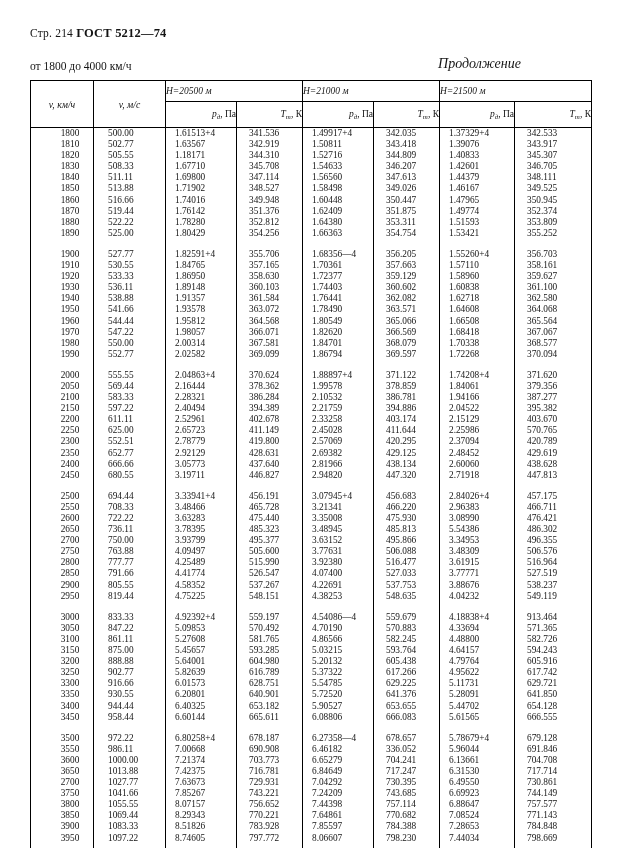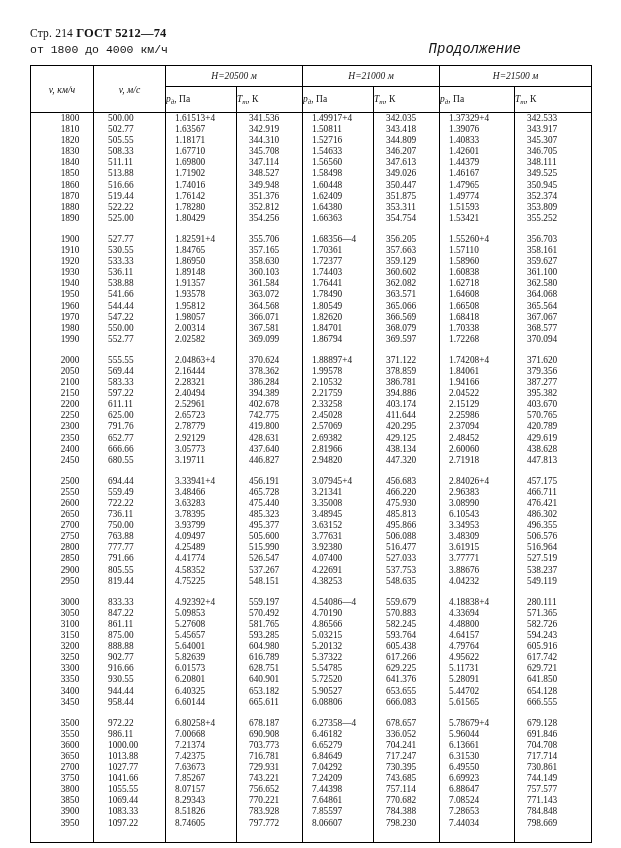--- a/index.html
+++ b/index.html
@@ -28,25 +28,25 @@
     white-space: nowrap;
   }
   .hdr .stra {
     font-family: "Liberation Serif", serif;
   }
   .hdr .gost {
     font-weight: bold;
     font-size: 12.5px;
   }
   .subline {
+    margin-top: 15px;
     display: flex;
     justify-content: space-between;
-    align-items: center;
+    align-items: flex-end;
     font-size: 11.5px;
-    font-family: Liberation Mono, monospace;
   }
   .subline .range {
     font-size: 11.5px;
   }
   .subline .cont {
     font-style: italic;
     font-size: 14px;
     padding-right: 4px;
   }
   table.main {
@@ -56,37 +56,37 @@
     table-layout: fixed;
     font-size: 9.3px;
   }
   table.main th, table.main td {
     border: 1px solid #000;
     padding: 0;
   }
   
   .h-top {
     height: 20px;
-    text-align: center;
+    text-align: left;
     vertical-align: middle;
     font-size: 9.5px;
     font-style: italic;
     font-weight: normal;
   }
   .h-var {
     height: 46px;
     text-align: center;
     vertical-align: middle;
     font-size: 9.7px;
     font-style: italic;
     font-weight: normal;
   }
   .h-sub {
     height: 24px;
-    text-align: left;
+    text-align: right;
     vertical-align: middle;
     font-size: 9.5px;
     font-style: italic;
     font-weight: normal;
   }
   .h-sub .reg {
     font-style: normal;
   }
   sub {
     font-size: 7px;
@@ -308,29 +308,29 @@
                 <div class="rowline cellpad-l2">552.77</div>
               </div>
               <div class="gap"></div>
               <div class="grp">
                 <div class="rowline cellpad-l2">555.55</div>
                 <div class="rowline cellpad-l2">569.44</div>
                 <div class="rowline cellpad-l2">583.33</div>
                 <div class="rowline cellpad-l2">597.22</div>
                 <div class="rowline cellpad-l2">611.11</div>
                 <div class="rowline cellpad-l2">625.00</div>
-                <div class="rowline cellpad-l2">791.76</div>
+                <div class="rowline cellpad-l2">552.51</div>
                 <div class="rowline cellpad-l2">652.77</div>
                 <div class="rowline cellpad-l2">666.66</div>
                 <div class="rowline cellpad-l2">680.55</div>
               </div>
               <div class="gap"></div>
               <div class="grp">
                 <div class="rowline cellpad-l2">694.44</div>
-                <div class="rowline cellpad-l2">559.49</div>
+                <div class="rowline cellpad-l2">708.33</div>
                 <div class="rowline cellpad-l2">722.22</div>
                 <div class="rowline cellpad-l2">736.11</div>
                 <div class="rowline cellpad-l2">750.00</div>
                 <div class="rowline cellpad-l2">763.88</div>
                 <div class="rowline cellpad-l2">777.77</div>
                 <div class="rowline cellpad-l2">791.66</div>
                 <div class="rowline cellpad-l2">805.55</div>
                 <div class="rowline cellpad-l2">819.44</div>
               </div>
               <div class="gap"></div>
@@ -471,21 +471,21 @@
                 <div class="rowline cellpad-l">367.581</div>
                 <div class="rowline cellpad-l">369.099</div>
               </div>
               <div class="gap"></div>
               <div class="grp">
                 <div class="rowline cellpad-l">370.624</div>
                 <div class="rowline cellpad-l">378.362</div>
                 <div class="rowline cellpad-l">386.284</div>
                 <div class="rowline cellpad-l">394.389</div>
                 <div class="rowline cellpad-l">402.678</div>
-                <div class="rowline cellpad-l">742.775</div>
+                <div class="rowline cellpad-l">411.149</div>
                 <div class="rowline cellpad-l">419.800</div>
                 <div class="rowline cellpad-l">428.631</div>
                 <div class="rowline cellpad-l">437.640</div>
                 <div class="rowline cellpad-l">446.827</div>
               </div>
               <div class="gap"></div>
               <div class="grp">
                 <div class="rowline cellpad-l">456.191</div>
                 <div class="rowline cellpad-l">465.728</div>
                 <div class="rowline cellpad-l">475.440</div>
@@ -728,21 +728,21 @@
                 <div class="rowline cellpad-l3">2.37094</div>
                 <div class="rowline cellpad-l3">2.48452</div>
                 <div class="rowline cellpad-l3">2.60060</div>
                 <div class="rowline cellpad-l3">2.71918</div>
               </div>
               <div class="gap"></div>
               <div class="grp">
                 <div class="rowline cellpad-l3">2.84026+4</div>
                 <div class="rowline cellpad-l3">2.96383</div>
                 <div class="rowline cellpad-l3">3.08990</div>
-                <div class="rowline cellpad-l3">6.10543</div>
+                <div class="rowline cellpad-l3">5.54386</div>
                 <div class="rowline cellpad-l3">3.34953</div>
                 <div class="rowline cellpad-l3">3.48309</div>
                 <div class="rowline cellpad-l3">3.61915</div>
                 <div class="rowline cellpad-l3">3.77771</div>
                 <div class="rowline cellpad-l3">3.88676</div>
                 <div class="rowline cellpad-l3">4.04232</div>
               </div>
               <div class="gap"></div>
               <div class="grp">
                 <div class="rowline cellpad-l3">4.18838+4</div>
@@ -820,21 +820,21 @@
                 <div class="rowline cellpad-l">486.302</div>
                 <div class="rowline cellpad-l">496.355</div>
                 <div class="rowline cellpad-l">506.576</div>
                 <div class="rowline cellpad-l">516.964</div>
                 <div class="rowline cellpad-l">527.519</div>
                 <div class="rowline cellpad-l">538.237</div>
                 <div class="rowline cellpad-l">549.119</div>
               </div>
               <div class="gap"></div>
               <div class="grp">
-                <div class="rowline cellpad-l">280.111</div>
+                <div class="rowline cellpad-l">913.464</div>
                 <div class="rowline cellpad-l">571.365</div>
                 <div class="rowline cellpad-l">582.726</div>
                 <div class="rowline cellpad-l">594.243</div>
                 <div class="rowline cellpad-l">605.916</div>
                 <div class="rowline cellpad-l">617.742</div>
                 <div class="rowline cellpad-l">629.721</div>
                 <div class="rowline cellpad-l">641.850</div>
                 <div class="rowline cellpad-l">654.128</div>
                 <div class="rowline cellpad-l">666.555</div>
               </div>

